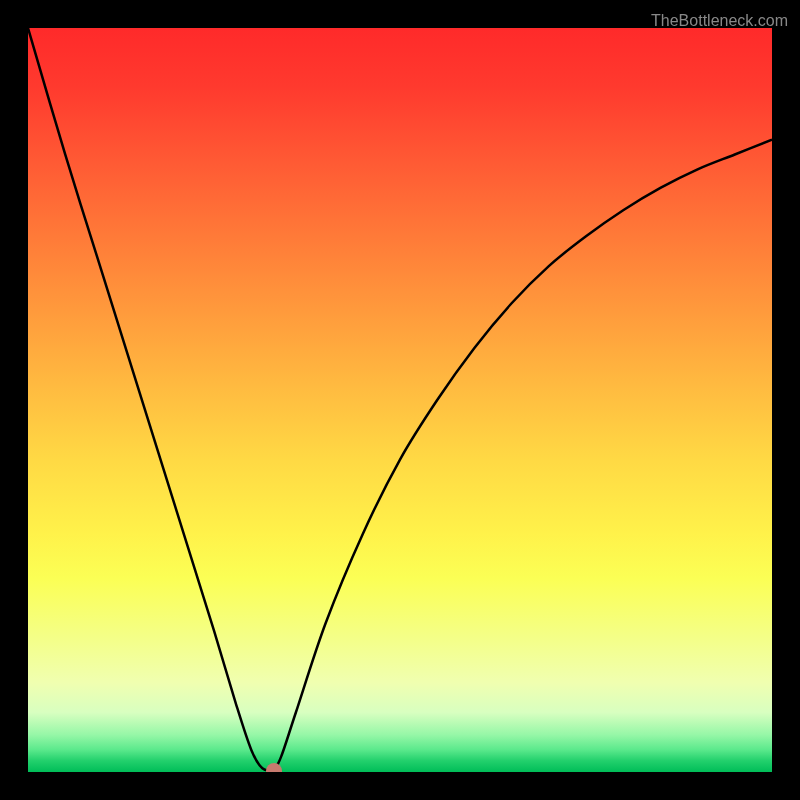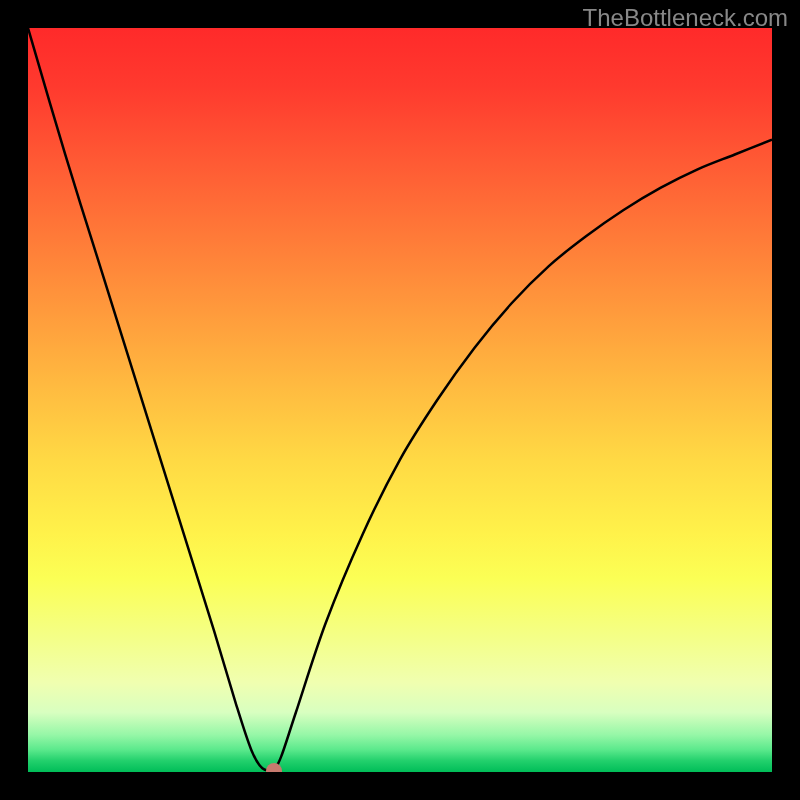--- a/index.html
+++ b/index.html
@@ -6,24 +6,24 @@
     margin: 0;
     padding: 0;
     width: 800px;
     height: 800px;
     background: #000;
     position: relative;
     font-family: Arial, sans-serif;
   }
   .watermark {
     position: absolute;
-    top: 4px;
+    top: 12px;
     right: 12px;
     color: #888;
-    font-size: 24px;
+    font-size: 16px;
     font-weight: 500;
     z-index: 10;
   }
   .plot-area {
     position: absolute;
     left: 28px;
     top: 28px;
     width: 744px;
     height: 744px;
     overflow: hidden;

